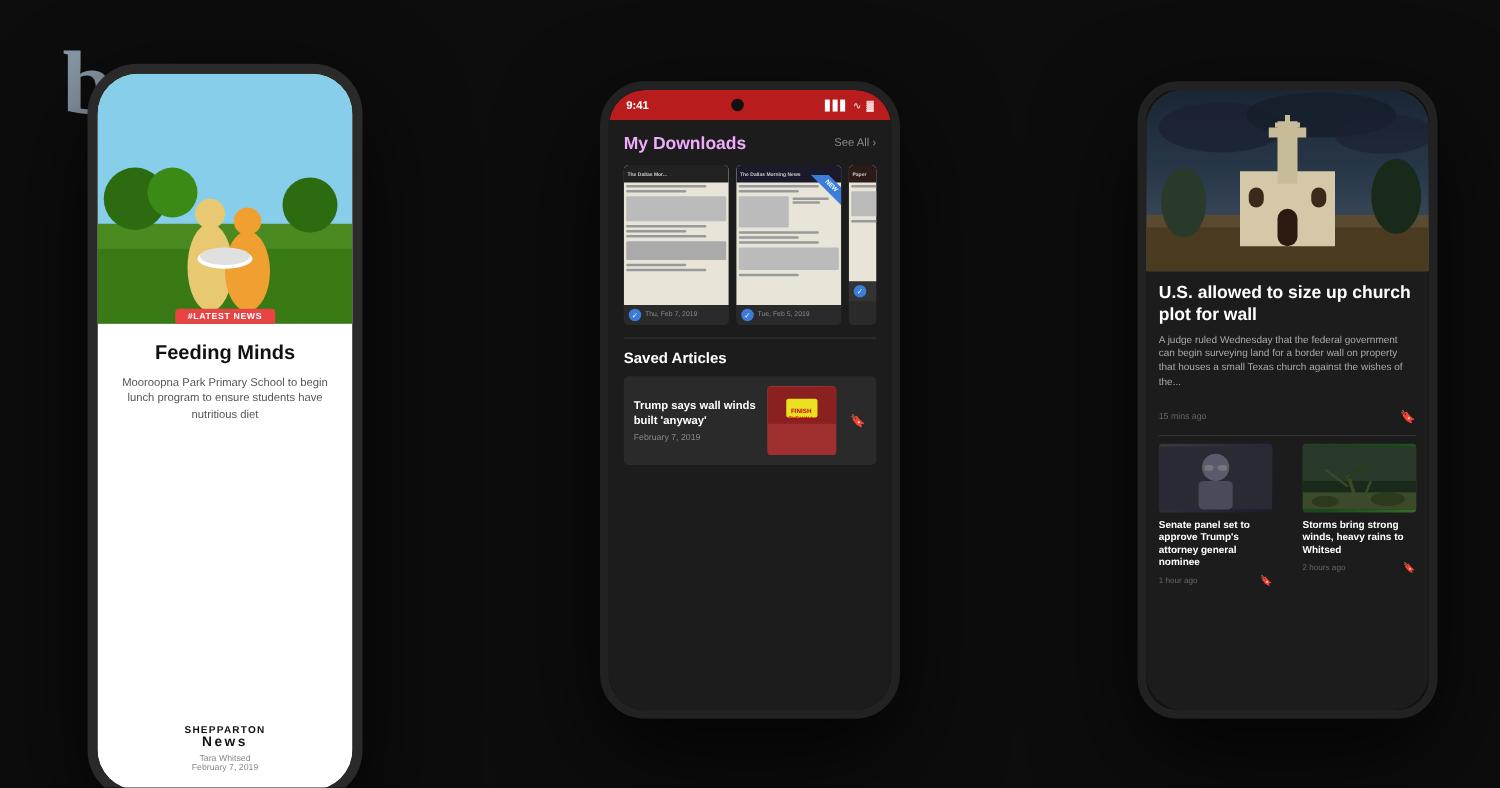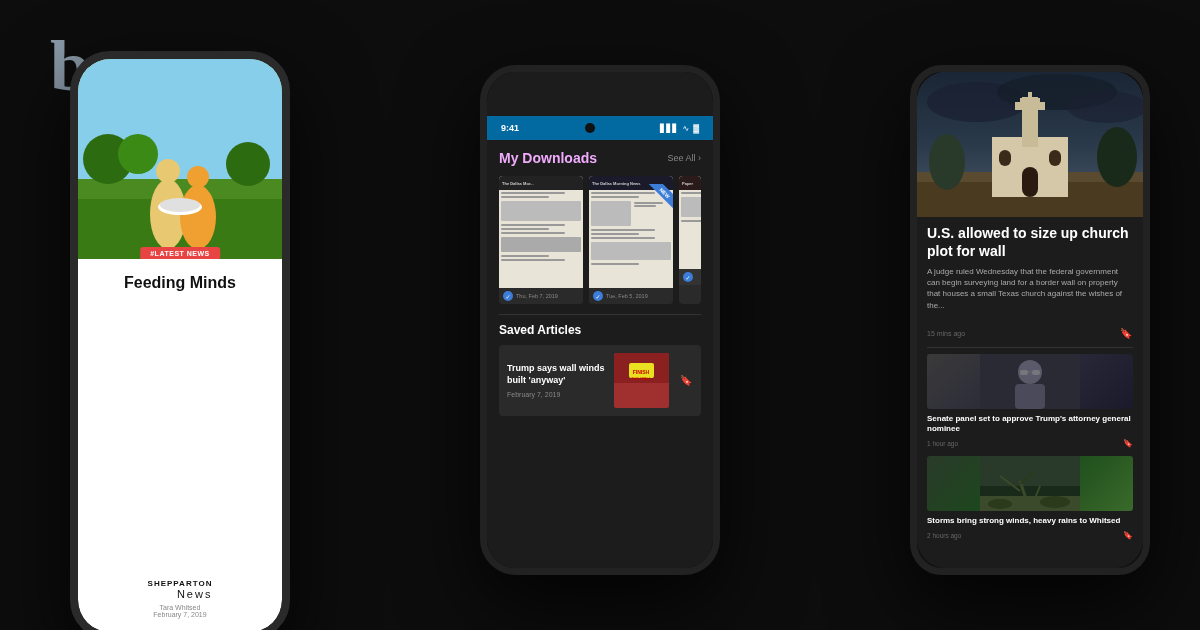--- a/index.html
+++ b/index.html
@@ -127,24 +127,23 @@
     }
     .newspaper-name {
       font-size: 8px;
       font-weight: 900;
       color: #111;
       letter-spacing: 1px;
       text-transform: uppercase;
     }
     .newspaper-subname {
       font-size: 11px;
-      font-weight: 400;
+      font-weight: 700;
       color: #111;
       letter-spacing: 2px;
-      text-align: right;
     }
     .phone-left .author-info {
       font-size: 7px;
       color: #888;
       margin-top: 4px;
     }
 
     
     .phone-middle {
       width: 240px;
@@ -158,27 +157,26 @@
       width: 100%;
       height: 100%;
       background: #1c1c1c;
       border-radius: 29px;
       overflow: hidden;
       display: flex;
       flex-direction: column;
     }
     .phone-status-bar {
       height: 24px;
-      background: #0369a1;
+      background: #b91c1c;
       display: flex;
       align-items: center;
       justify-content: space-between;
       padding: 0 14px;
       flex-shrink: 0;
-      margin-top: 44px;
     }
     .status-time {
       font-size: 9px;
       font-weight: 700;
       color: #fff;
     }
     .status-icons {
       display: flex;
       gap: 4px;
       align-items: center;
@@ -392,22 +390,21 @@
       font-size: 7px;
       color: #666;
     }
     .bookmark-icon {
       font-size: 10px;
       color: #555;
     }
 
     .sub-articles {
       display: flex;
-      gap: 8px;
-      flex-direction: column;
+      gap: 24px;
     }
     .sub-article {
       flex: 1;
       display: flex;
       flex-direction: column;
       gap: 5px;
     }
     .sub-image {
       width: 100%;
       height: 55px;
@@ -473,20 +470,21 @@
           <ellipse cx="120" cy="158" rx="18" ry="32" fill="#f0a030"></ellipse>
           <circle cx="120" cy="118" r="11" fill="#f0a030"></circle>
 
           <ellipse cx="102" cy="148" rx="22" ry="8" fill="#fff"></ellipse>
           <ellipse cx="102" cy="146" rx="20" ry="7" fill="#e0e0e0"></ellipse>
         </svg>
         <div class="latest-news-tag">#LATEST NEWS</div>
       </div>
       <div class="content">
         <div class="article-title">Feeding Minds</div>
+        <div class="article-desc">Mooroopna Park Primary School to begin lunch program to ensure students have nutritious diet</div>
         <div class="newspaper-logo">
           <div class="newspaper-name">SHEPPARTON</div>
           <div class="newspaper-subname">News</div>
         </div>
         <div class="author-info">
           <span>Tara Whitsed</span><br>
           <span>February 7, 2019</span>
         </div>
       </div>
     </div>

